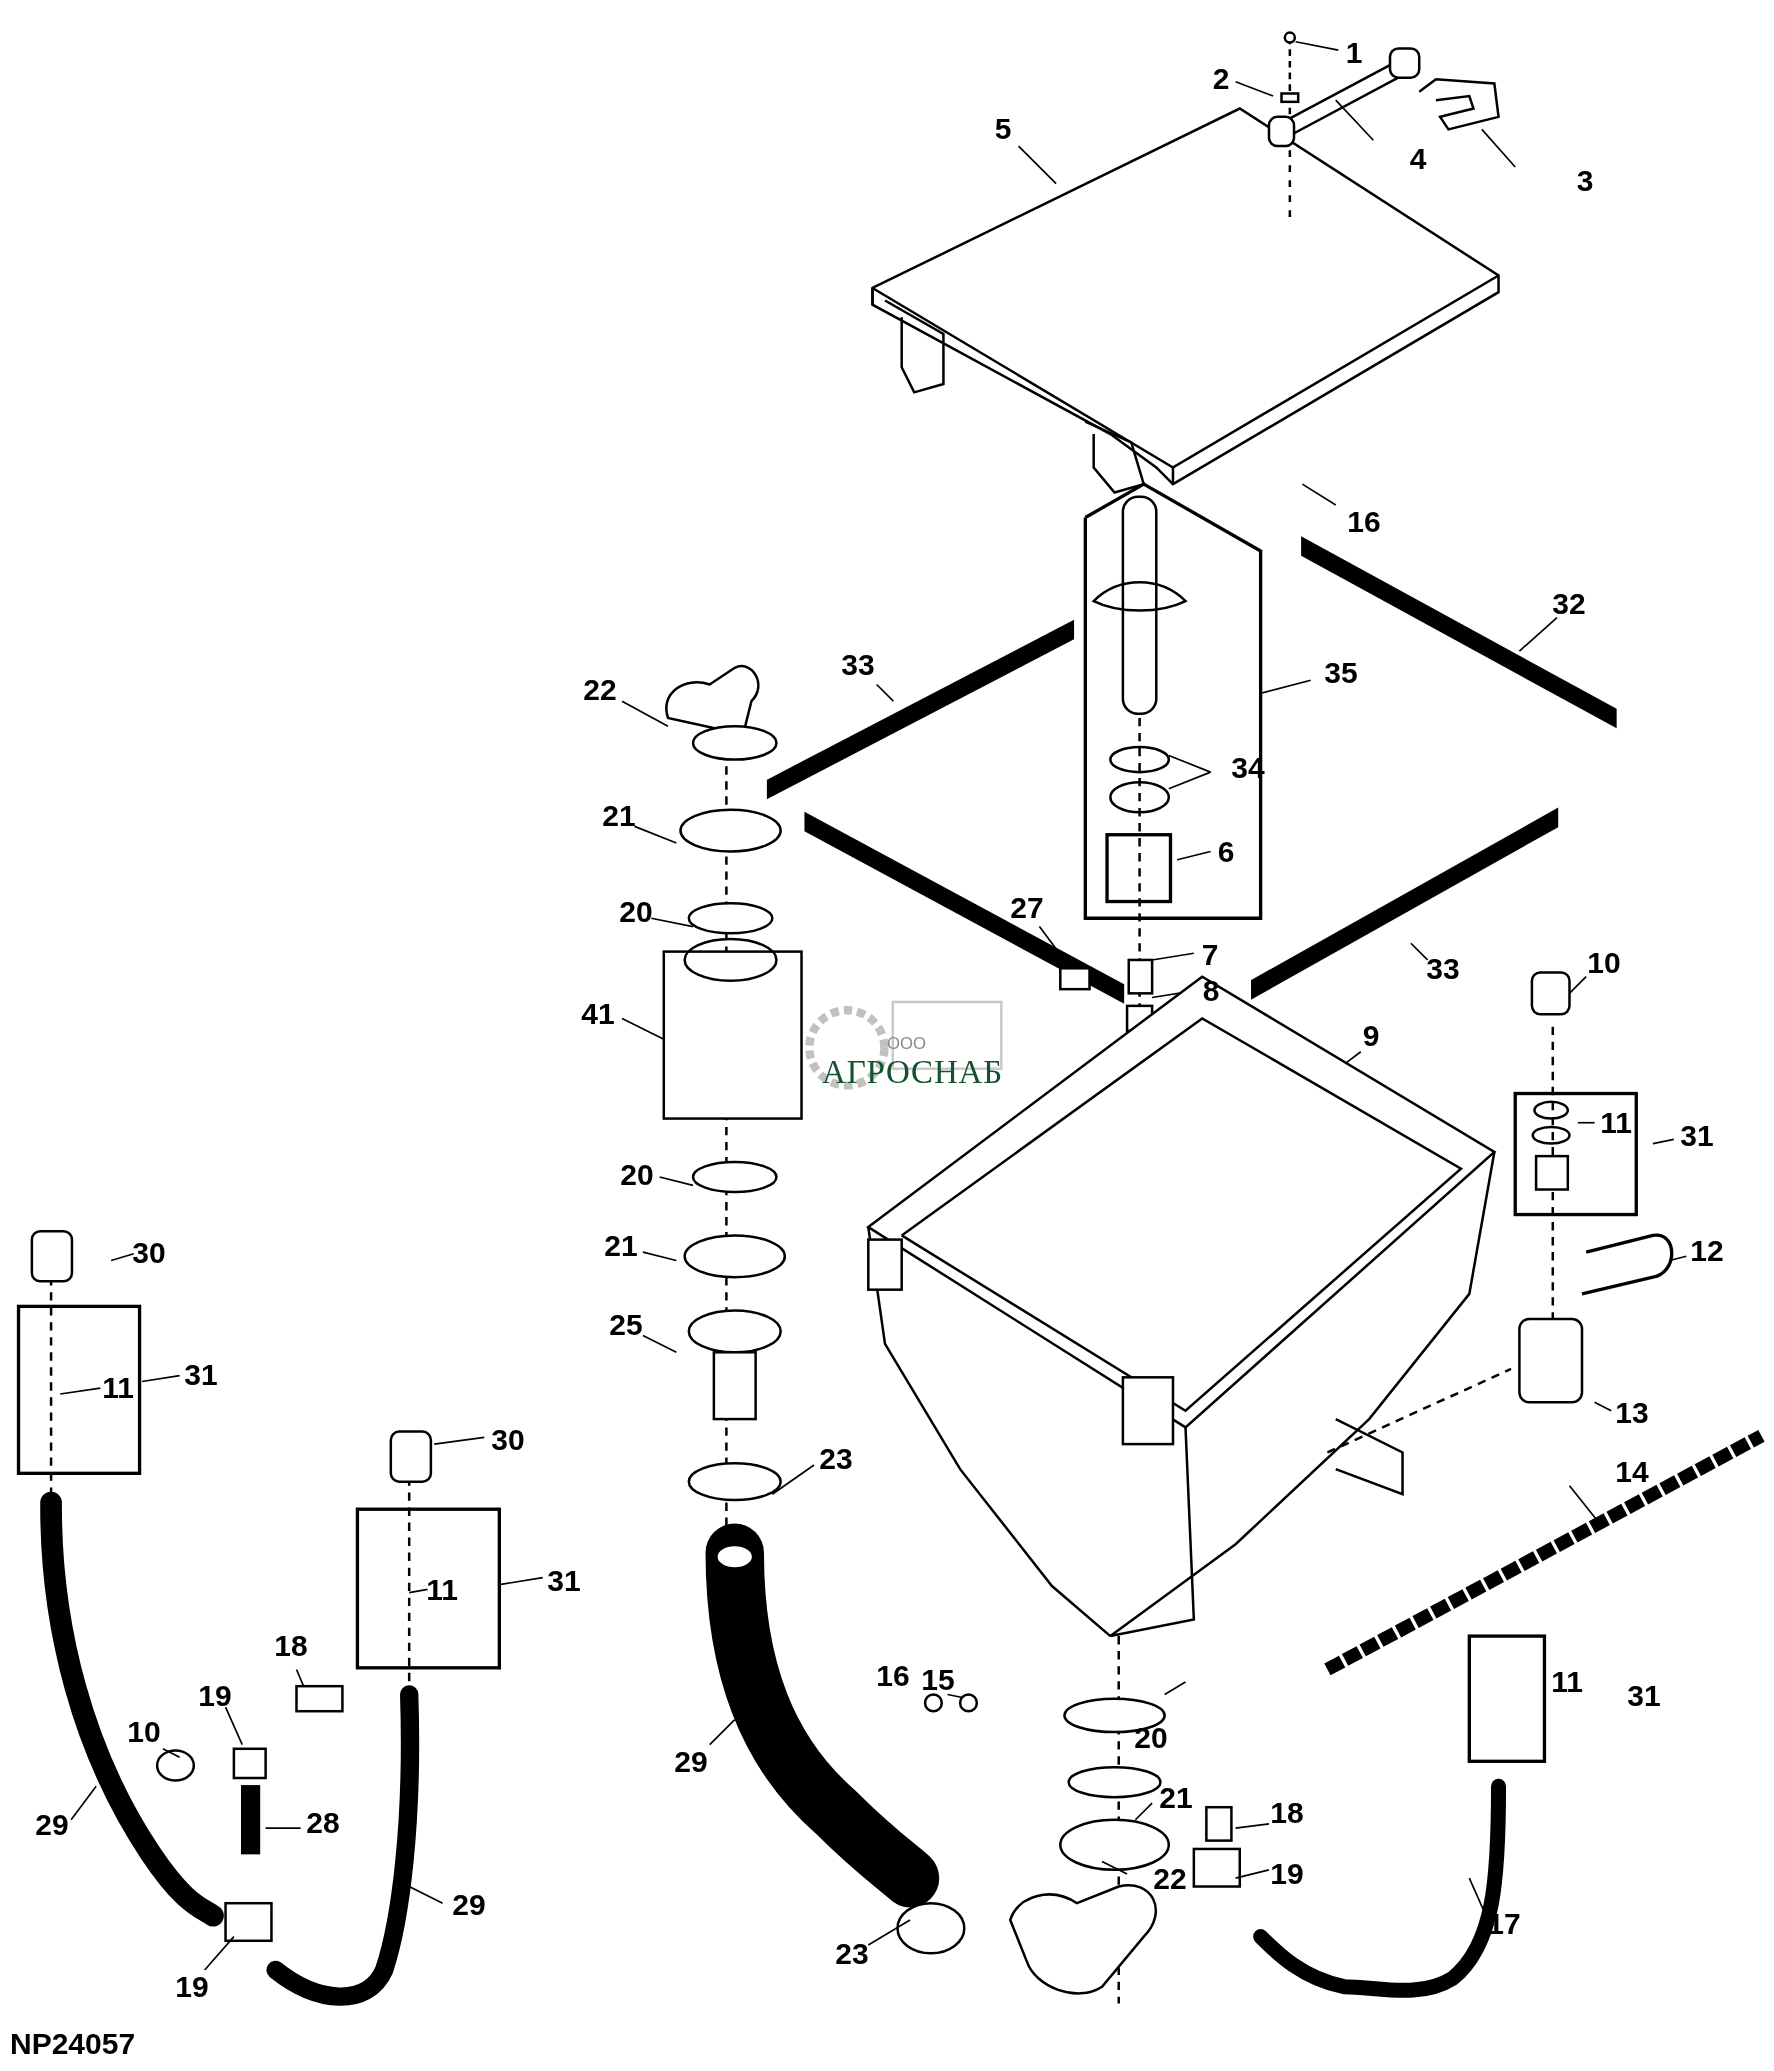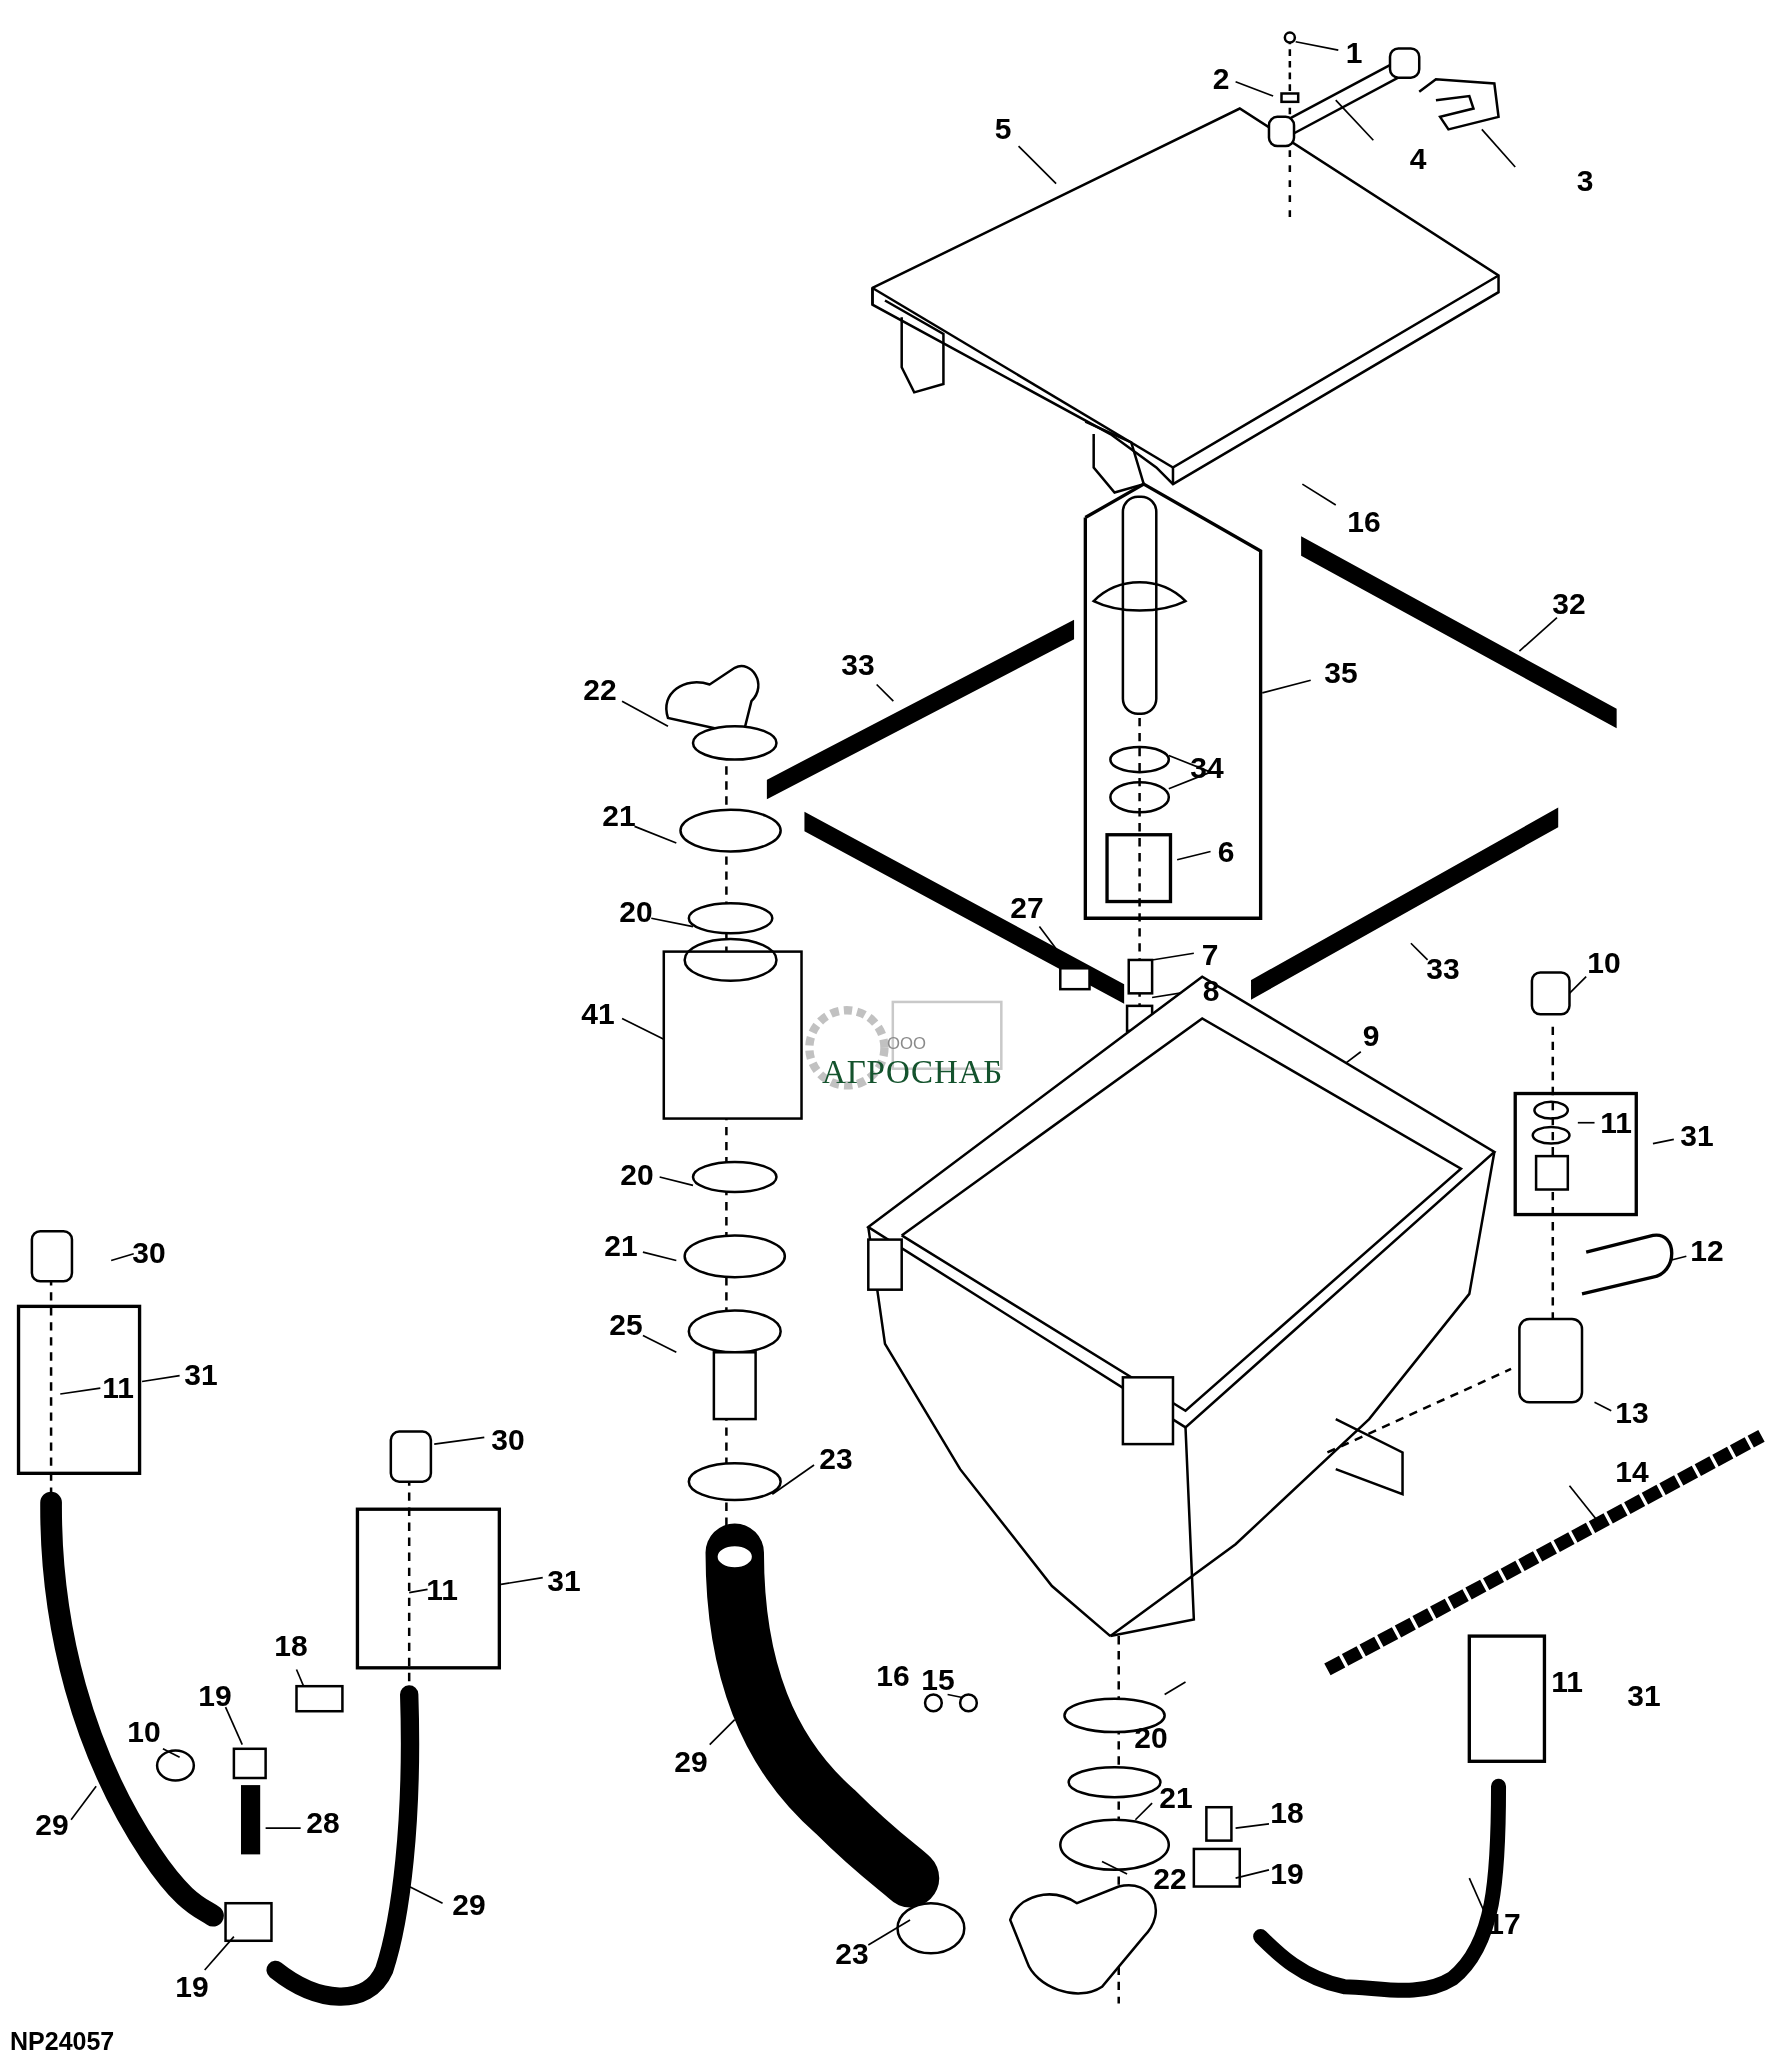--- a/index.html
+++ b/index.html
@@ -1,19 +1,19 @@
 <!DOCTYPE html>
 <html style="font-size:13.4px"><head>
 <meta charset="utf-8">
 <style>
   html, body { margin:0; padding:0; background:#ffffff; }
   body { width:1775px; height:2071px; position:relative; overflow:hidden; font-family:"Liberation Sans", sans-serif; }
   #diagram { position:absolute; left:0; top:0; width:1775px; height:2071px; }
   .lbl { position:absolute; font-family:"Liberation Sans", sans-serif; font-weight:bold; font-size:30px; color:#000; line-height:1; transform:translate(-50%,-50%); white-space:nowrap; }
-  .code { position:absolute; left:10px; top:2027px; font-family:"Liberation Sans", sans-serif; font-weight:bold; font-size:25px; color:#000; }
+  .code { position:absolute; left:10px; top:2027px; font-family:"Liberation Sans", sans-serif; font-weight:bold; font-size:30px; color:#000; }
   .wm { position:absolute; left:801px; top:985px; width:217px; height:109px; opacity:0.45; }
   .wm-text { position:absolute; left:822px; top:1054px; font-family:"Liberation Serif", serif; font-size:33px; color:#14532d; letter-spacing:0.8px; }
   .wm-ooo { position:absolute; left:887px; top:1034px; font-family:"Liberation Sans", sans-serif; font-size:16.7px; color:#8a8a8a; }
 </style>
 </head>
 <body>
 
 <svg id="diagram" viewBox="0 0 2126 2481" xmlns="http://www.w3.org/2000/svg" fill="none" stroke="#000" stroke-width="3">
 
   <g>
@@ -210,21 +210,21 @@
 <div class="lbl" style="left:1354px;top:53px">1</div>
 <div class="lbl" style="left:1221px;top:79px">2</div>
 <div class="lbl" style="left:1585px;top:181px">3</div>
 <div class="lbl" style="left:1418px;top:159px">4</div>
 <div class="lbl" style="left:1003px;top:129px">5</div>
 <div class="lbl" style="left:1364px;top:522px">16</div>
 <div class="lbl" style="left:1569px;top:604px">32</div>
 <div class="lbl" style="left:1341px;top:673px">35</div>
 <div class="lbl" style="left:858px;top:665px">33</div>
 <div class="lbl" style="left:600px;top:690px">22</div>
-<div class="lbl" style="left:1207px;top:768px">34</div>
+<div class="lbl" style="left:1248px;top:768px">34</div>
 <div class="lbl" style="left:619px;top:816px">21</div>
 <div class="lbl" style="left:1226px;top:852px">6</div>
 <div class="lbl" style="left:1027px;top:908px">27</div>
 <div class="lbl" style="left:636px;top:912px">20</div>
 <div class="lbl" style="left:1210px;top:955px">7</div>
 <div class="lbl" style="left:1443px;top:969px">33</div>
 <div class="lbl" style="left:1604px;top:963px">10</div>
 <div class="lbl" style="left:1211px;top:991px">8</div>
 <div class="lbl" style="left:598px;top:1014px">41</div>
 <div class="lbl" style="left:1371px;top:1036px">9</div>

